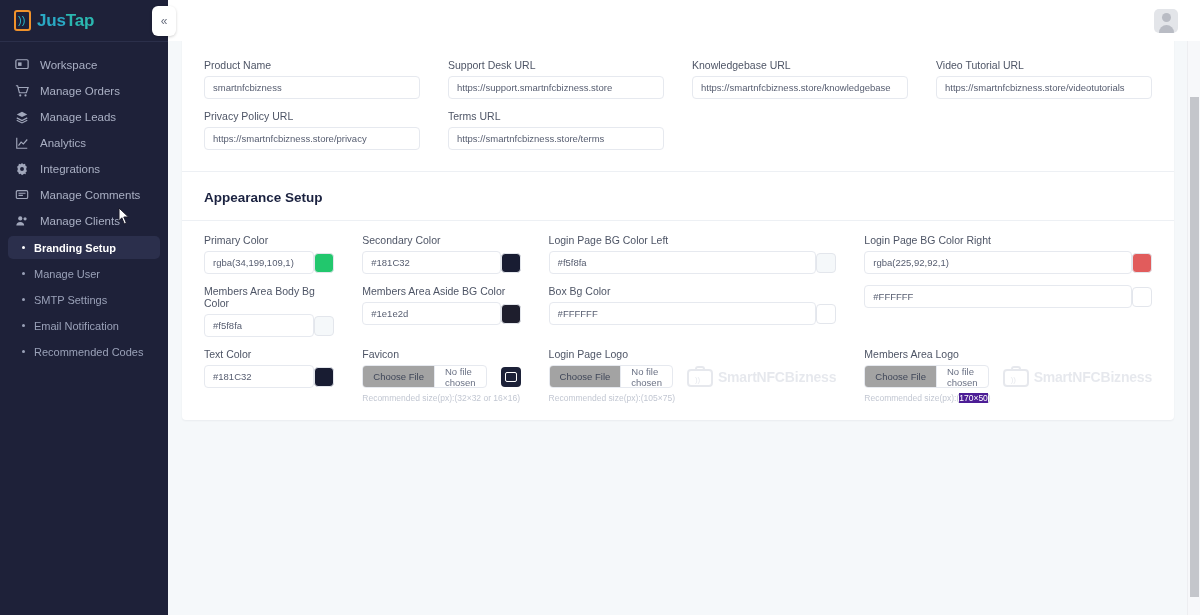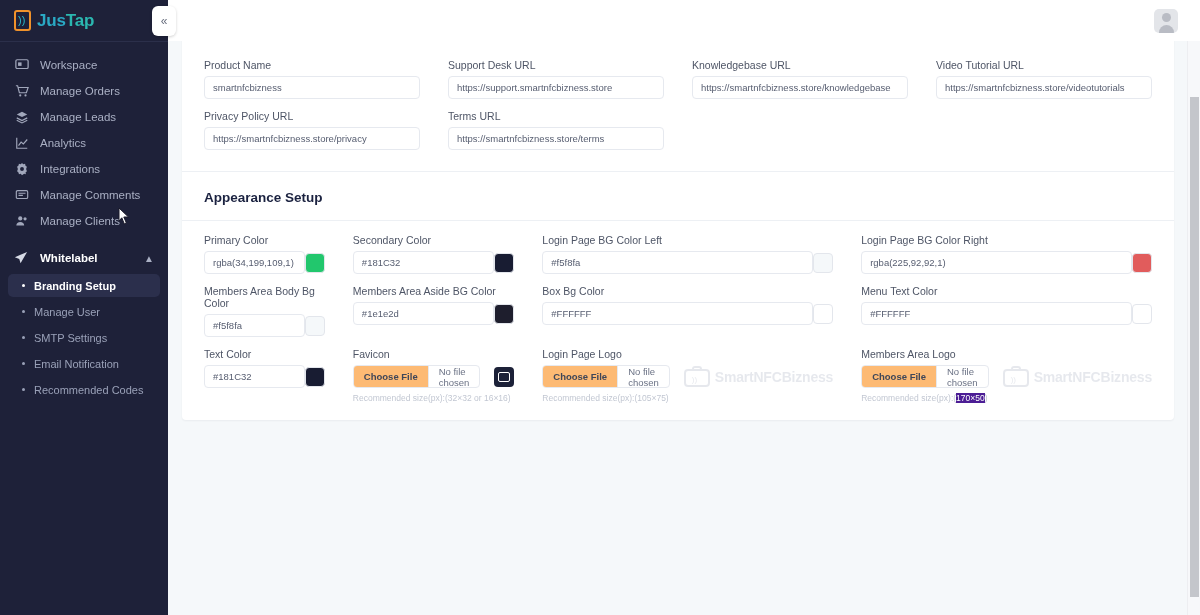--- a/index.html
+++ b/index.html
@@ -129,21 +129,21 @@
   
   .file-row { display: flex; align-items: center; gap: 14px; }
   .file-inp {
     display: flex; align-items: stretch; height: 23px;
     border: 1px solid #e6e9ef; border-radius: 4px; overflow: hidden;
     background: #fff; flex: 1;
   }
   .file-btn {
     padding: 0 10px; font-size: 9.5px; color: #3f4658;
     display: flex; align-items: center; border-right: 1px solid #e6e9ef;
-    background: #fdba74; cursor: pointer; white-space: nowrap; font-weight: bold;
+    background: #a3a3a3; cursor: pointer; white-space: nowrap;
   }
   .file-none { padding: 0 10px; font-size: 9.5px; color: #6b7285;
                display: flex; align-items: center; }
   .hint { font-size: 8.5px; color: #c2c7d2; margin-top: 5px; }
   .hint .sel { background: #4c1d95; color: #ffffff; }
 
   
   .logo-prev { display: flex; align-items: center; gap: 5px; flex: 0 0 auto; opacity: .55; }
   .logo-prev .bag { width: 26px; height: 21px; position: relative; flex: 0 0 26px; }
   .logo-prev .bag .outer {
@@ -255,29 +255,20 @@
       <span class="ic">
           <svg viewBox="0 0 16 16">
             <circle cx="6" cy="5" r="2.4" fill="#b9bfd2"></circle>
             <circle cx="11.5" cy="5.5" r="1.8" fill="#b9bfd2"></circle>
             <path d="M1.5 13c0-2.5 2-4 4.5-4s4.5 1.5 4.5 4z" fill="#b9bfd2"></path>
           </svg>
         </span>
       <span>Manage Clients</span>
     </div>
 
-    <div class="nav-group">
-      <span class="ic">
-          <svg viewBox="0 0 16 16">
-            <path d="M15 1L1 7l5 2 1.5 5z" fill="#d7dbe6"></path>
-          </svg>
-        </span>
-      <span>Whitelabel</span>
-      <span class="chev">▲</span>
-    </div>
 
     <div class="sub-item active">
       <span class="dot"></span>
       <span>Branding Setup</span>
     </div>
     <div class="sub-item">
       <span class="dot"></span>
       <span>Manage User</span>
     </div>
     <div class="sub-item">
@@ -392,21 +383,20 @@
           </div>
 
           <div class="field">
             <label>Box Bg Color</label>
             <div class="color-row">
               <input class="inp" value="#FFFFFF" style="">
               <span class="sw light" style="background: rgb(255, 255, 255);"></span>
             </div>
           </div>
           <div class="field">
-            <label>Menu Text Color</label>
             <div class="color-row">
               <input class="inp" value="#FFFFFF" style="">
               <span class="sw light" style="background: rgb(255, 255, 255);"></span>
             </div>
           </div>
 
           <div class="field">
             <label>Text Color</label>
             <div class="color-row">
               <input class="inp" value="#181C32" style="">

